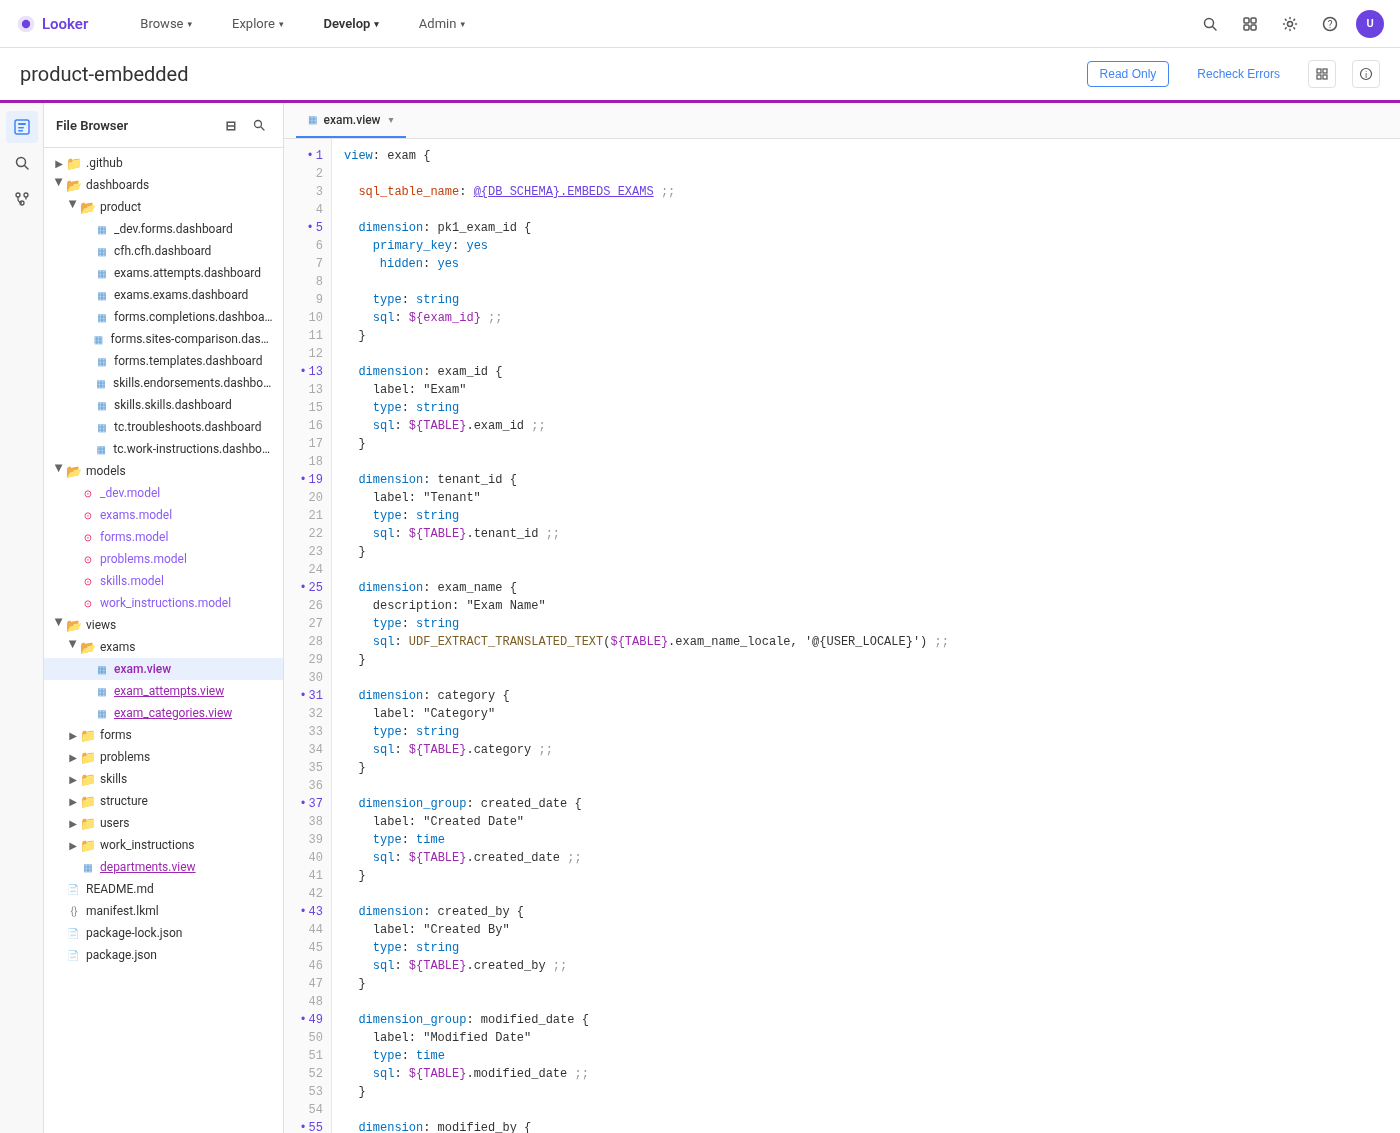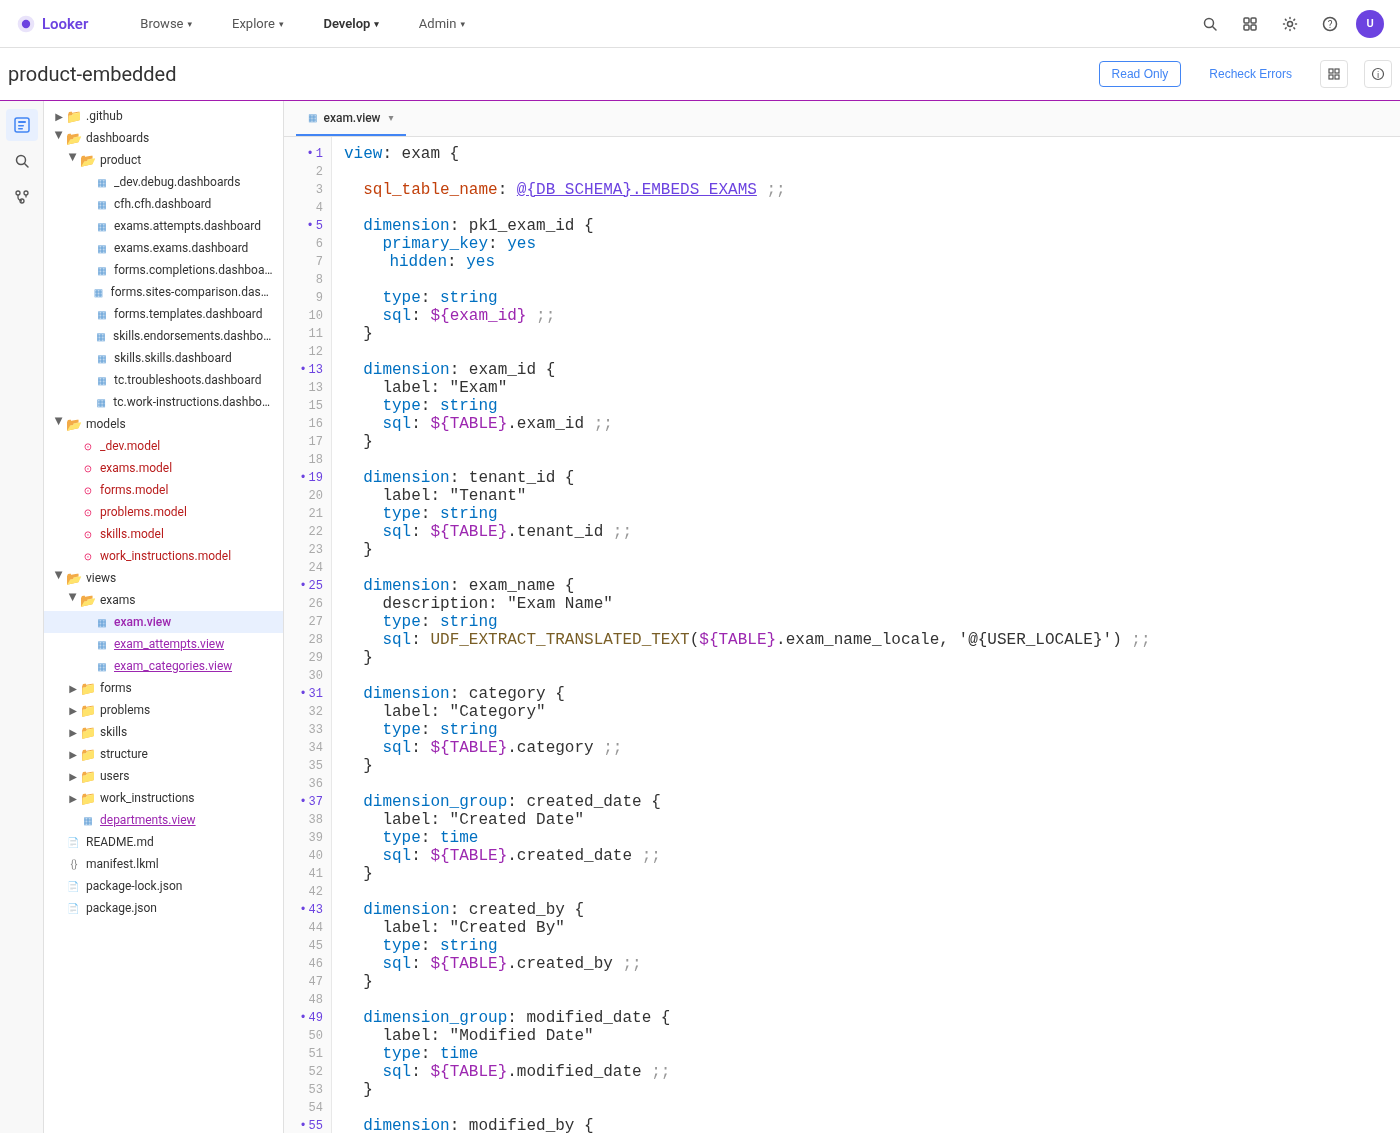--- a/index.html
+++ b/index.html
@@ -17,21 +17,21 @@
     .nav-link { padding: 6px 12px; border-radius: 4px; cursor: pointer; color: #555; font-size: 13px; display: flex; align-items: center; gap: 4px; }
     .nav-link.active { font-weight: 600; color: #333; }
     .nav-spacer { flex: 1; }
     .nav-icons { display: flex; align-items: center; gap: 12px; }
     .nav-icon-btn { width: 28px; height: 28px; display: flex; align-items: center; justify-content: center; cursor: pointer; color: #555; border-radius: 4px; }
     .avatar { width: 28px; height: 28px; border-radius: 50%; background: #6C43E0; display: flex; align-items: center; justify-content: center; color: white; font-size: 11px; font-weight: 600; cursor: pointer; }
 
     
     .page-header {
       display: flex; align-items: center; justify-content: space-between;
-      padding: 12px 8px; border-bottom: 1px solid #a21caf;
+      padding: 12px 20px; border-bottom: 3px solid #a21caf;
     }
     .page-title { font-size: 20px; font-weight: 400; color: #333; }
     .header-actions { display: flex; align-items: center; gap: 16px; }
     .btn-read-only {
       padding: 5px 12px; border-radius: 4px; border: 1px solid #4285f4;
       color: #4285f4; background: #fff; font-size: 12px; cursor: pointer; font-weight: 500;
     }
     .btn-recheck {
       padding: 5px 12px; border-radius: 4px; border: none;
       color: #4285f4; background: transparent; font-size: 12px; cursor: pointer; font-weight: 500;
@@ -62,21 +62,21 @@
     .fb-icon-btn { width: 24px; height: 24px; display: flex; align-items: center; justify-content: center; cursor: pointer; color: #555; border-radius: 3px; }
 
     
     .tree { padding: 4px 0; }
     .tree-item { display: flex; align-items: center; padding: 3px 8px; cursor: pointer; user-select: none; }
     .tree-item.selected { background: #e8f0fe; }
     .tree-indent { display: inline-block; }
     .tree-arrow { width: 14px; display: inline-flex; align-items: center; justify-content: center; color: #666; font-size: 10px; flex-shrink: 0; }
     .tree-icon { width: 16px; height: 16px; display: inline-flex; align-items: center; justify-content: center; margin-right: 4px; flex-shrink: 0; }
     .tree-label { font-size: 12px; color: #333; white-space: nowrap; overflow: hidden; text-overflow: ellipsis; }
-    .tree-label.model { color: #b91c1c; }
+    .tree-label.model { color: #8b5cf6; }
     .tree-label.view { color: #9c27b0; text-decoration: underline; }
     .tree-label.view-selected { color: #9c27b0; font-weight: 500; }
     .tree-label.dashboard { color: #333; }
     .folder-icon { color: #5b9bd5; font-size: 13px; }
 
     
     .code-editor { flex: 1; display: flex; flex-direction: column; overflow: hidden; }
     .editor-tab-bar {
       display: flex; align-items: center; padding: 0 12px;
       border-bottom: 1px solid #e0e0e0; background: #fafafa; height: 36px;
@@ -87,21 +87,21 @@
     .tab-arrow { color: #888; font-size: 10px; margin-left: 2px; }
 
     .code-area { flex: 1; overflow: auto; background: #fff; display: flex; }
     .line-numbers {
       padding: 8px 0; background: #fafafa; border-right: 1px solid #e8e8e8;
       min-width: 48px; text-align: right;
     }
     .line-num { font-family: 'Courier New', monospace; font-size: 12px; color: #aaa; padding: 0 8px; line-height: 18px; display: block; }
     .line-num.has-dot { color: #6C43E0; }
     .code-content { padding: 8px 12px; flex: 1; overflow: auto; }
-    .code-line { font-family: 'Courier New', monospace; font-size: 16px; line-height: 18px; white-space: pre; }
+    .code-line { font-family: 'Courier New', monospace; font-size: 12px; line-height: 18px; white-space: pre; }
 
     
     .code-area::-webkit-scrollbar { width: 8px; height: 8px; }
     .code-area::-webkit-scrollbar-track { background: #f5f5f5; }
     .code-area::-webkit-scrollbar-thumb { background: #ccc; border-radius: 4px; }
     .file-browser::-webkit-scrollbar { width: 6px; }
     .file-browser::-webkit-scrollbar-thumb { background: #ddd; }
   </style>
 </head>
 <body>
@@ -195,20 +195,32 @@
       <svg width="18" height="18" viewBox="0 0 18 18" fill="none">
           <circle cx="5" cy="5" r="2" stroke="#555" stroke-width="1.3"></circle>
           <circle cx="13" cy="5" r="2" stroke="#555" stroke-width="1.3"></circle>
           <circle cx="9" cy="13" r="2" stroke="#555" stroke-width="1.3"></circle>
           <path d="M5 7v2.5C5 11 7 13 9 13M13 7v2.5" stroke="#555" stroke-width="1.3"></path>
         </svg>
     </div>
   </div>
 
   <div class="file-browser">
+    <div class="file-browser-header">
+      <span>File Browser</span>
+      <div class="file-browser-header-actions">
+        <div class="fb-icon-btn">⊟</div>
+        <div class="fb-icon-btn">
+          <svg width="14" height="14" viewBox="0 0 14 14" fill="none">
+              <circle cx="6" cy="6" r="3.5" stroke="#555" stroke-width="1.3"></circle>
+              <line x1="9" y1="9" x2="12" y2="12" stroke="#555" stroke-width="1.3" stroke-linecap="round"></line>
+            </svg>
+        </div>
+      </div>
+    </div>
     <div class="tree">
 
       <div class="tree-item">
         <span class="tree-indent" style="width:0px;"></span>
         <span class="tree-arrow">▶</span>
         <span class="tree-icon">
             <span class="folder-icon">📁</span>
           </span>
         <span class="tree-label">.github</span>
       </div>
@@ -228,21 +240,21 @@
         <span class="tree-icon">
             <span class="folder-icon">📂</span>
           </span>
         <span class="tree-label">product</span>
       </div>
 
       <div class="tree-item">
         <span class="tree-indent" style="width:28px;"></span>
         <span class="tree-arrow"></span>
         <span class="tree-icon" style="font-size:10px; color:#5b9bd5;">▦</span>
-        <span class="tree-label dashboard">_dev.debug.dashboards</span>
+        <span class="tree-label dashboard">_dev.forms.dashboard</span>
       </div>
       <div class="tree-item">
         <span class="tree-indent" style="width:28px;"></span>
         <span class="tree-arrow"></span>
         <span class="tree-icon" style="font-size:10px; color:#5b9bd5;">▦</span>
         <span class="tree-label dashboard">cfh.cfh.dashboard</span>
       </div>
       <div class="tree-item">
         <span class="tree-indent" style="width:28px;"></span>
         <span class="tree-arrow"></span>

